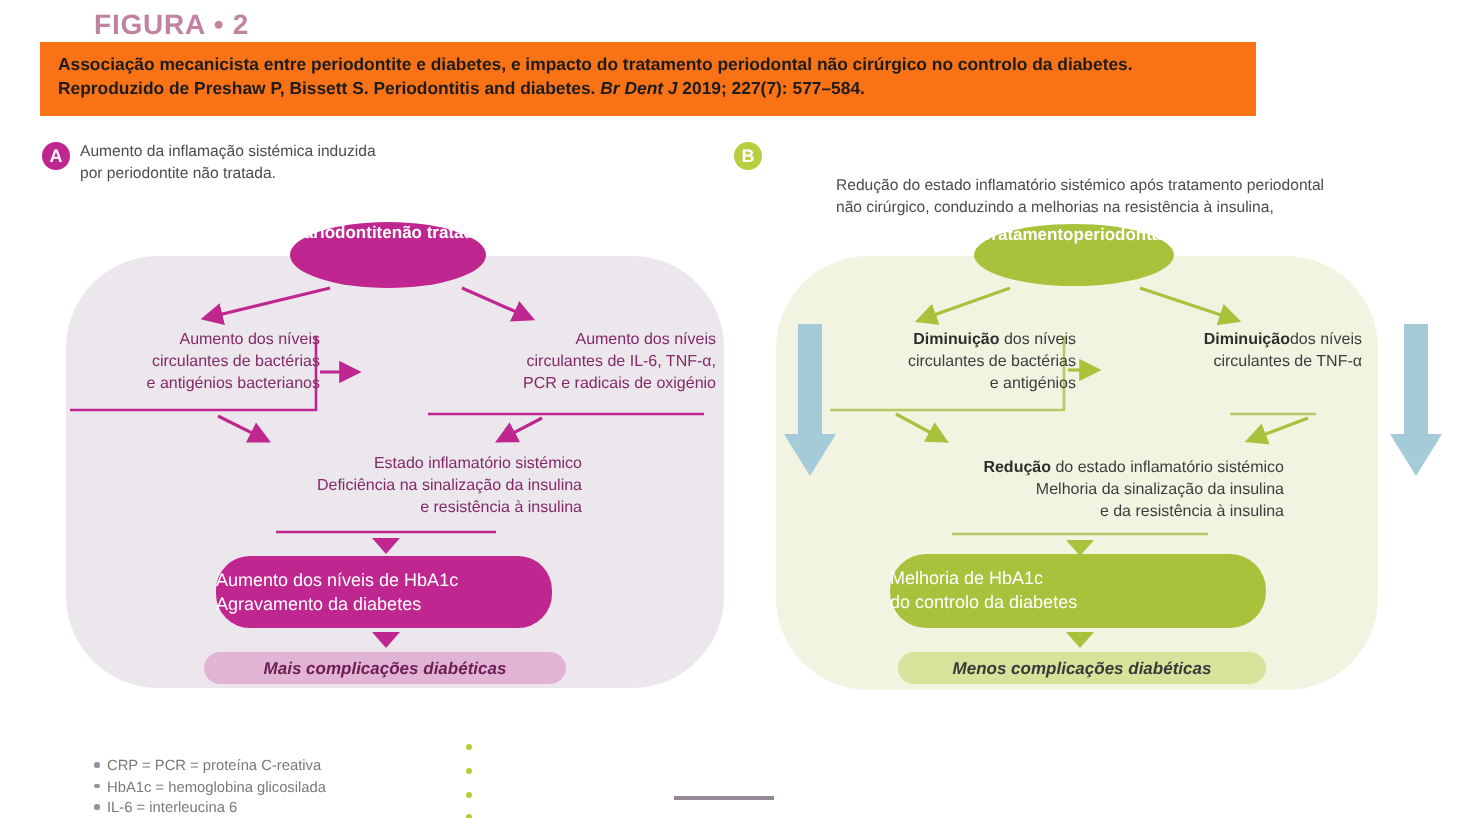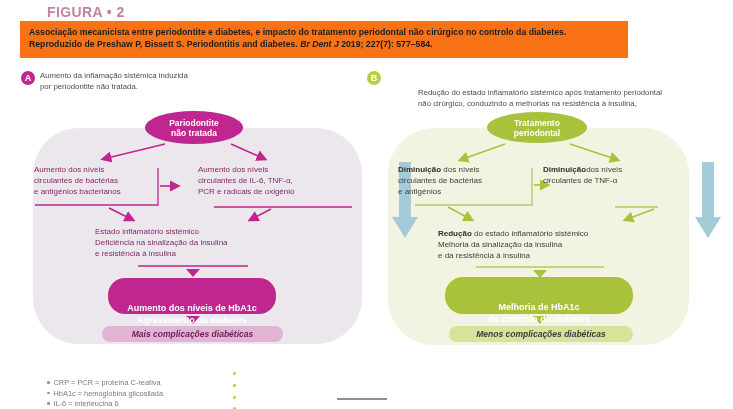--- a/index.html
+++ b/index.html
@@ -22,38 +22,38 @@
   #badge-b{left:367px;top:71px;background:#b9cd40;}
   .intro{font-size:7.8px;color:#4d4d4d;line-height:1.38;}
   #intro-a{left:40px;top:71px;width:310px;}
   #intro-b{left:386px;top:88px;width:330px;margin-left:32px;}
 
   
   #panel-a{left:33px;top:128px;width:329px;height:216px;background:#ece7ed;border-radius:46px;}
   #panel-b{left:388px;top:128px;width:301px;height:217px;background:#f2f4e1;border-radius:46px;}
 
   .ellipse{border-radius:50%;color:#fff;font-weight:bold;font-size:8.5px;line-height:10px;
-    text-align:center;display:flex;flex-direction:column;justify-content:center;z-index:3;}
+    text-align:left;display:flex;flex-direction:row;justify-content:center;z-index:3;}
   #ellipse-a{left:145px;top:111px;width:98px;height:33px;background:#c0268f;}
   #ellipse-b{left:487px;top:112px;width:100px;height:31px;background:#a8c23c;}
 
-  .node{text-align:left;font-size:8px;line-height:11px;z-index:2;}
+  .node{text-align:right;font-size:8px;line-height:11px;z-index:2;}
   .node-a{color:#842a68;}
   .node-b{color:#3d3d3d;}
   .node-b b{color:#2e2e2e;}
   #node-a-left{left:34px;top:164px;width:126px;}
   #node-a-right{left:198px;top:164px;width:160px;}
   #node-a-center{left:95px;top:226px;width:196px;}
   #node-b-left{left:398px;top:164px;width:140px;}
   #node-b-right{left:543px;top:164px;width:138px;}
   #node-b-center{left:438px;top:228px;width:204px;}
   .serif{font-family:"Liberation Serif",serif;font-size:10.5px;}
 
-  .result{color:#fff;font-weight:bold;font-size:9px;line-height:12px;text-align:center;
-    box-sizing:border-box;padding-top:24px;z-index:2;}
+  .result{color:#fff;font-weight:normal;font-size:9px;line-height:12px;
+    box-sizing:border-box;padding-top:6px;z-index:2;}
   #result-a{left:108px;top:278px;width:168px;height:36px;background:#c0268f;border-radius:17px;}
   #result-b{left:445px;top:277px;width:188px;height:37px;background:#a8c23c;border-radius:18px;}
 
   .pill{font-weight:bold;font-size:8.5px;text-align:center;line-height:16px;height:16px;border-radius:8px;z-index:2;font-style:italic;}
   #pill-a{left:102px;top:326px;width:181px;background:#e2b4d4;color:#6d1c55;}
   #pill-b{left:449px;top:326px;width:184px;background:#d9e29b;color:#3a3a3a;}
 
   svg.overlay{z-index:1;}
   #arrows-a{left:33px;top:128px;}
   #arrows-b{left:388px;top:128px;}

